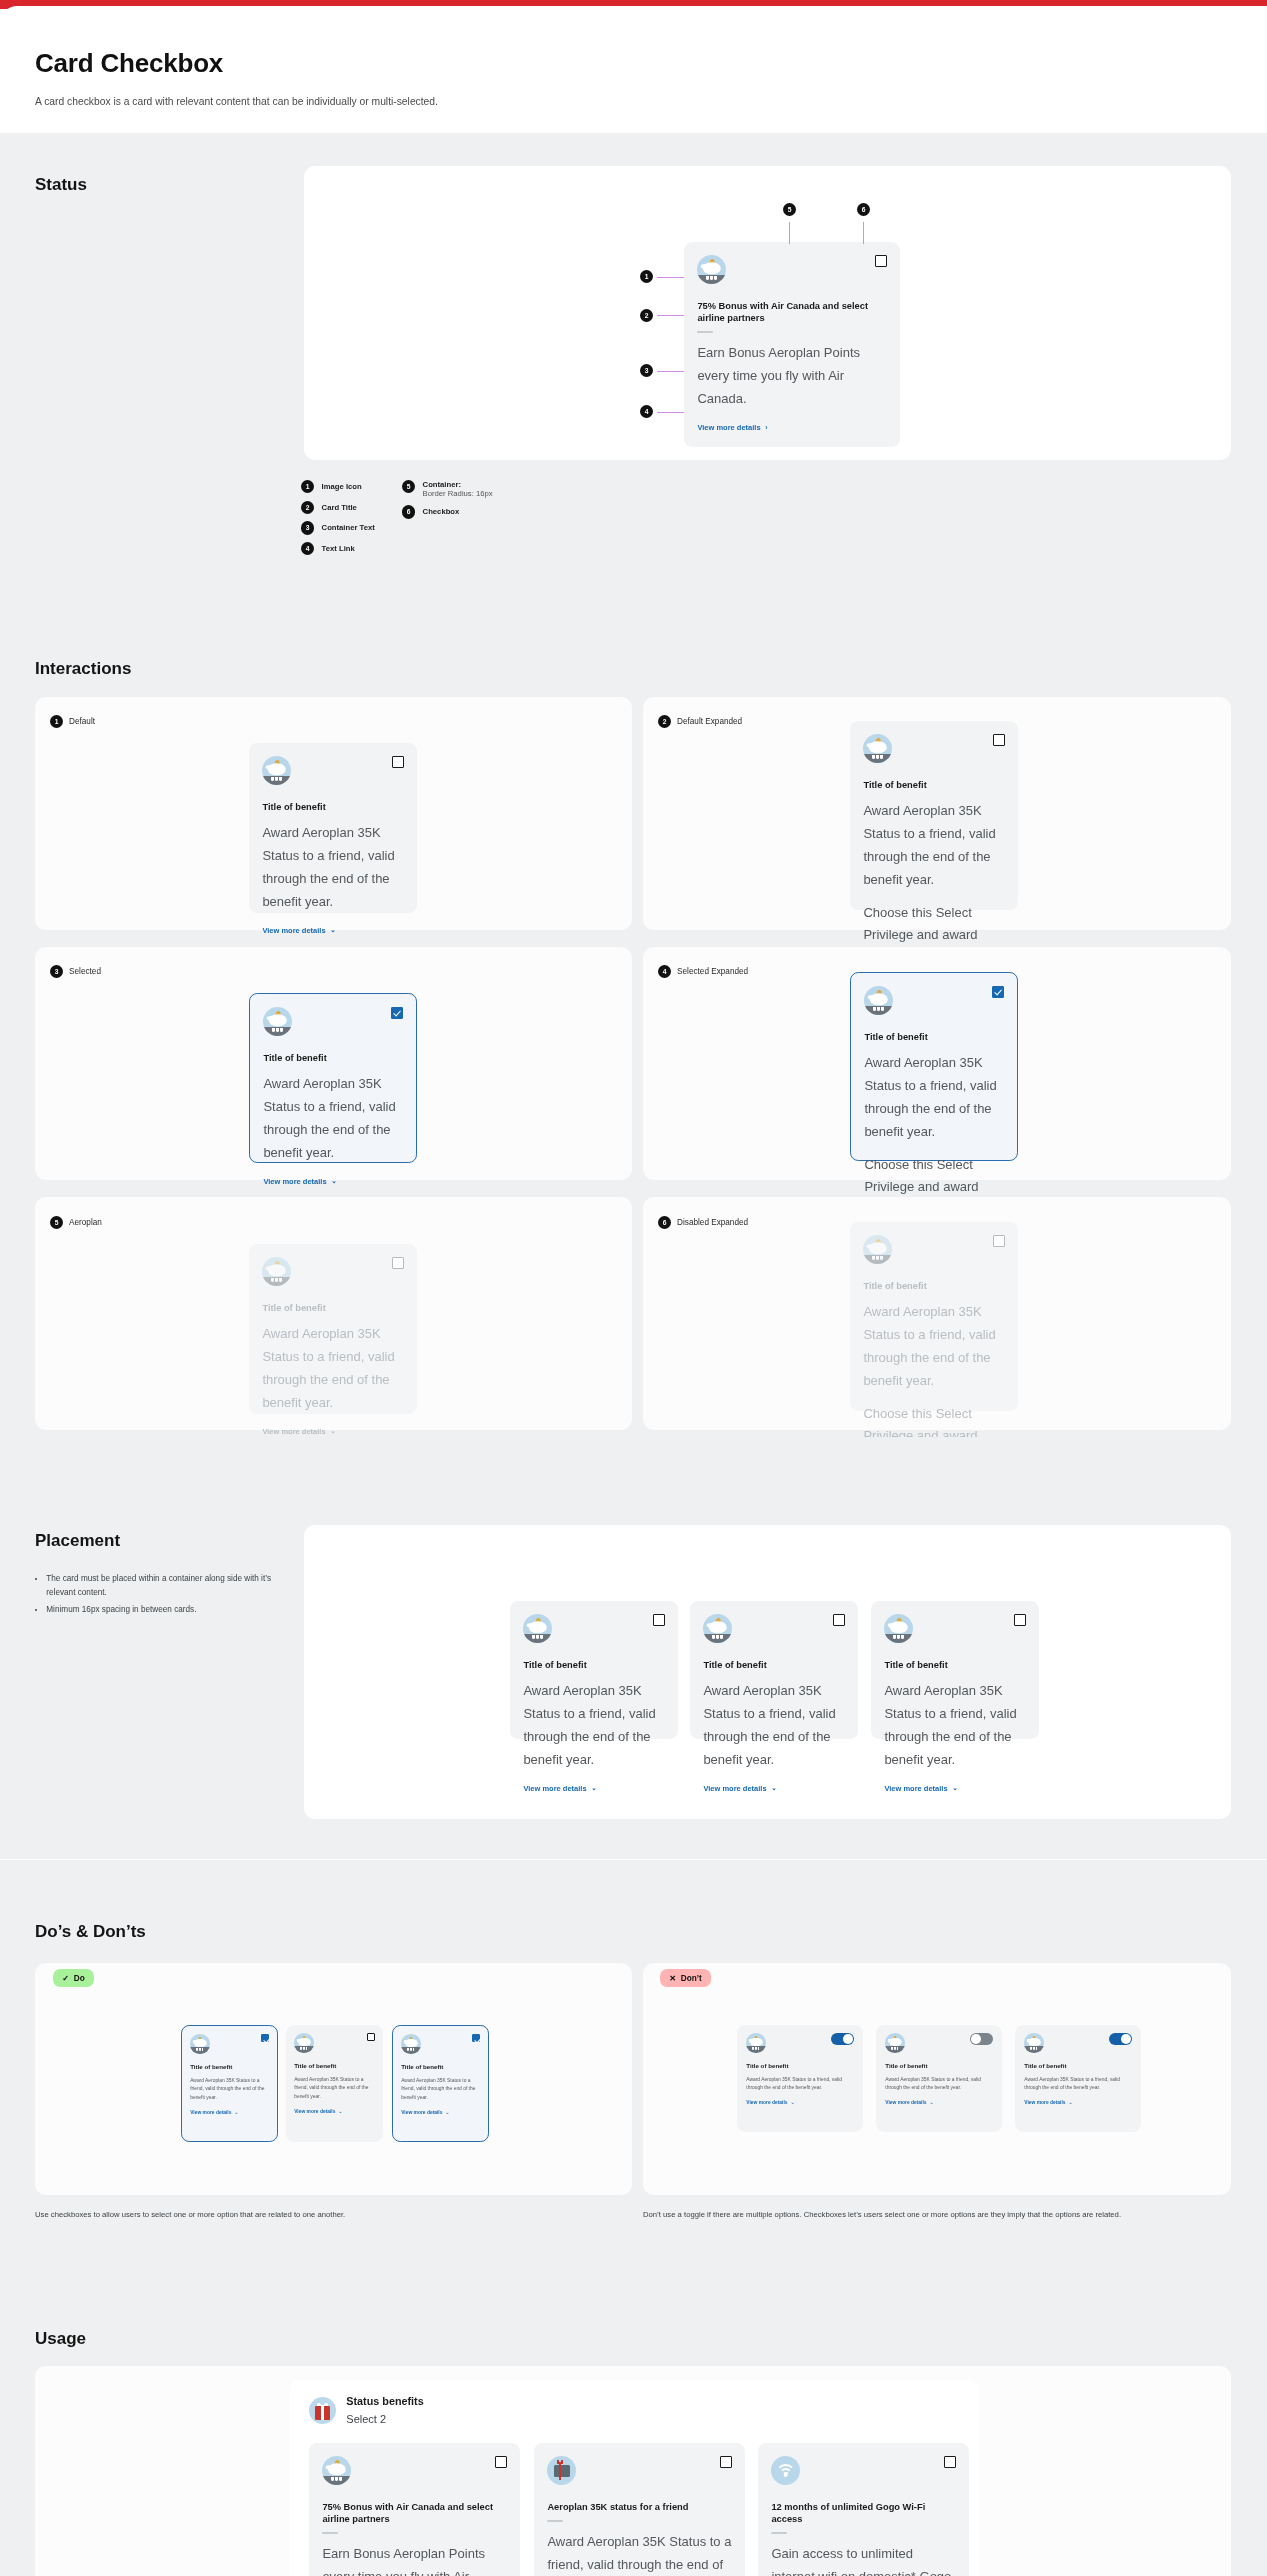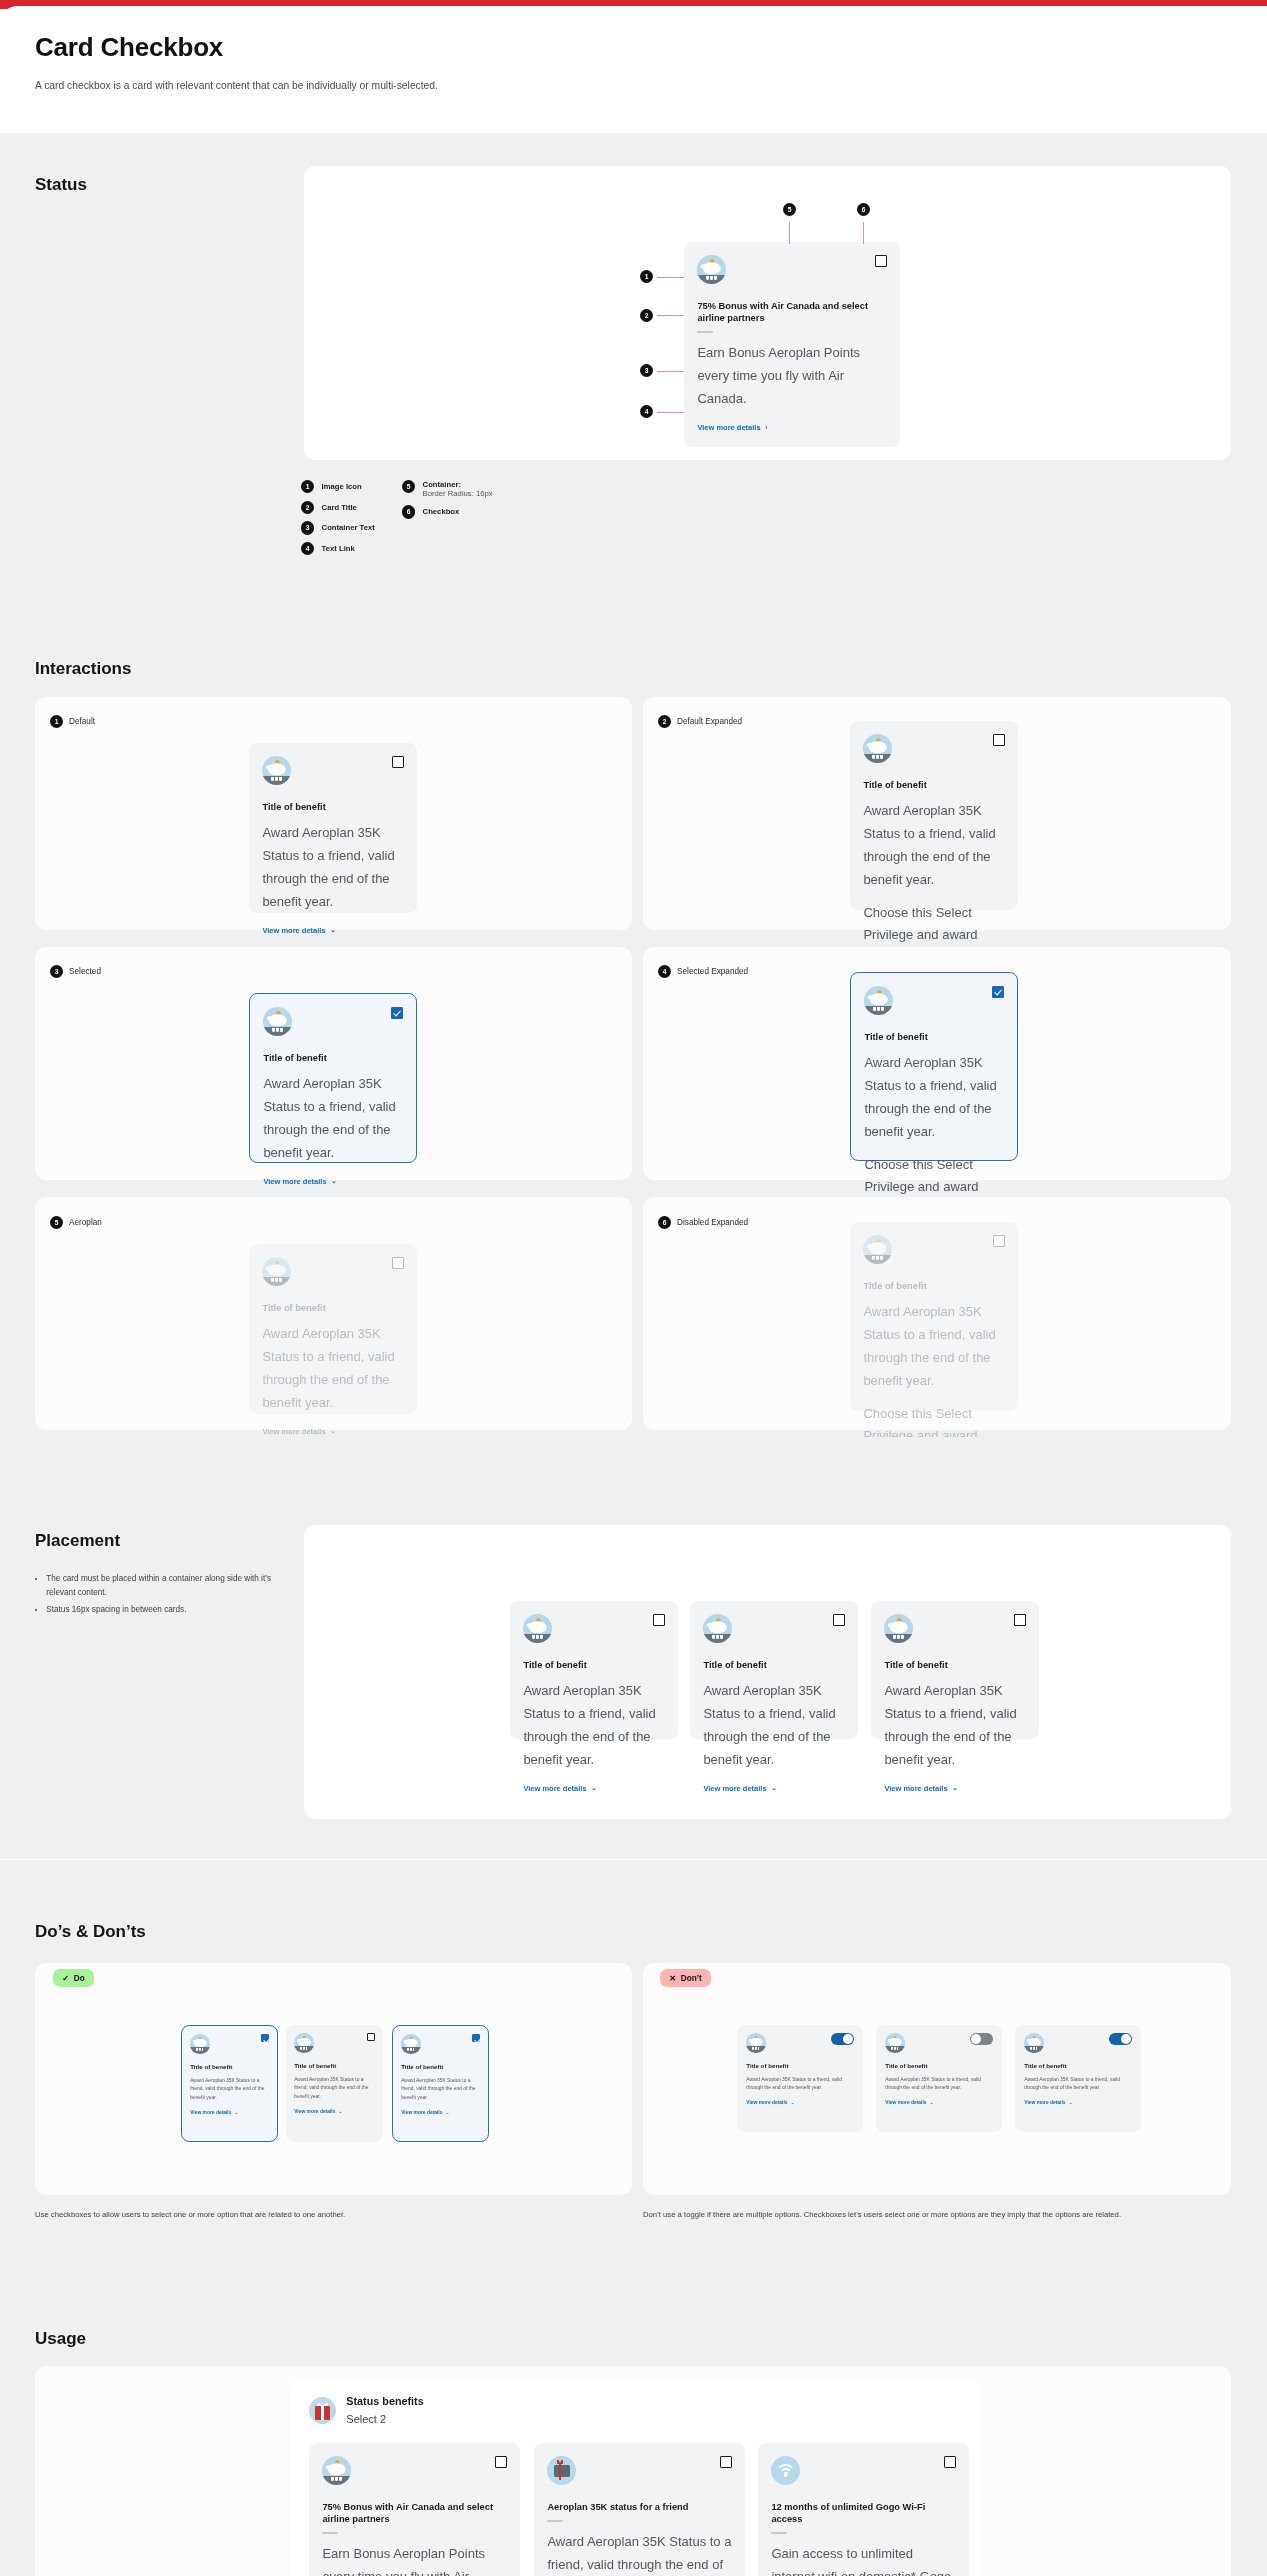--- a/index.html
+++ b/index.html
@@ -6,21 +6,21 @@
   html,body { background:#ffffff; }
   body {
     width:1267px; height:3267px; position:relative; overflow:hidden;
     font-family:"Liberation Sans", sans-serif; color:#1b1b1b;
     -webkit-font-smoothing:antialiased;
   }
   
   #top-bar { position:absolute; left:0; top:0; width:1267px; height:9.3px; background:#d8262c; }
   #page-surface { position:absolute; left:0; top:6.2px; width:1267px; height:3261px; background:#fff; border-top-left-radius:17.5px; border-top-right-radius:0; }
   
-  #header { position:absolute; left:35px; top:32px; width:1133px; }
+  #header { position:absolute; left:35px; top:48px; width:1133px; }
   #page-title { font-size:26px; font-weight:700; letter-spacing:-0.2px; color:#111; }
   #page-subtitle { margin-top:16.5px; font-size:10.3px; color:#4a4a4a; }
   
   .section-band { position:absolute; left:0; width:1267px; background:#eef0f1; }
   .section-title { position:absolute; font-size:17px; font-weight:700; color:#141414; }
   .panel { position:absolute; background:#fcfcfc; border-radius:11.3px; }
   .panel-plain { position:absolute; background:#ffffff; border-radius:11.3px; }
   
   .num {
     display:inline-flex; align-items:center; justify-content:center;
@@ -374,21 +374,21 @@
   <div class="card-link">
       <span>View less details</span>
       <span class="chev">⌃</span>
     </div>
 </div>
 
 <div class="section-band" style="top:1437px;height:422px;"></div>
 <div class="section-title" style="left:35px;top:1531px;">Placement</div>
 <ul class="bullets" style="left:35px;top:1572px;width:263px;">
   <li>The card must be placed within a container along side with it’s relevant content.</li>
-  <li>Status 16px spacing in between cards.</li>
+  <li>Minimum 16px spacing in between cards.</li>
 </ul>
 <div class="panel-plain" style="left:304px;top:1525px;width:927px;height:294px;"></div>
 
 <div class="card" style="left:510px;top:1601px;width:168px;height:138px;">
   <div class="card-top">
       <div class="avatar">
         <div class="ground"></div>
         <div class="coin"></div>
         <div class="ear"></div>
         <div class="pig"></div>

